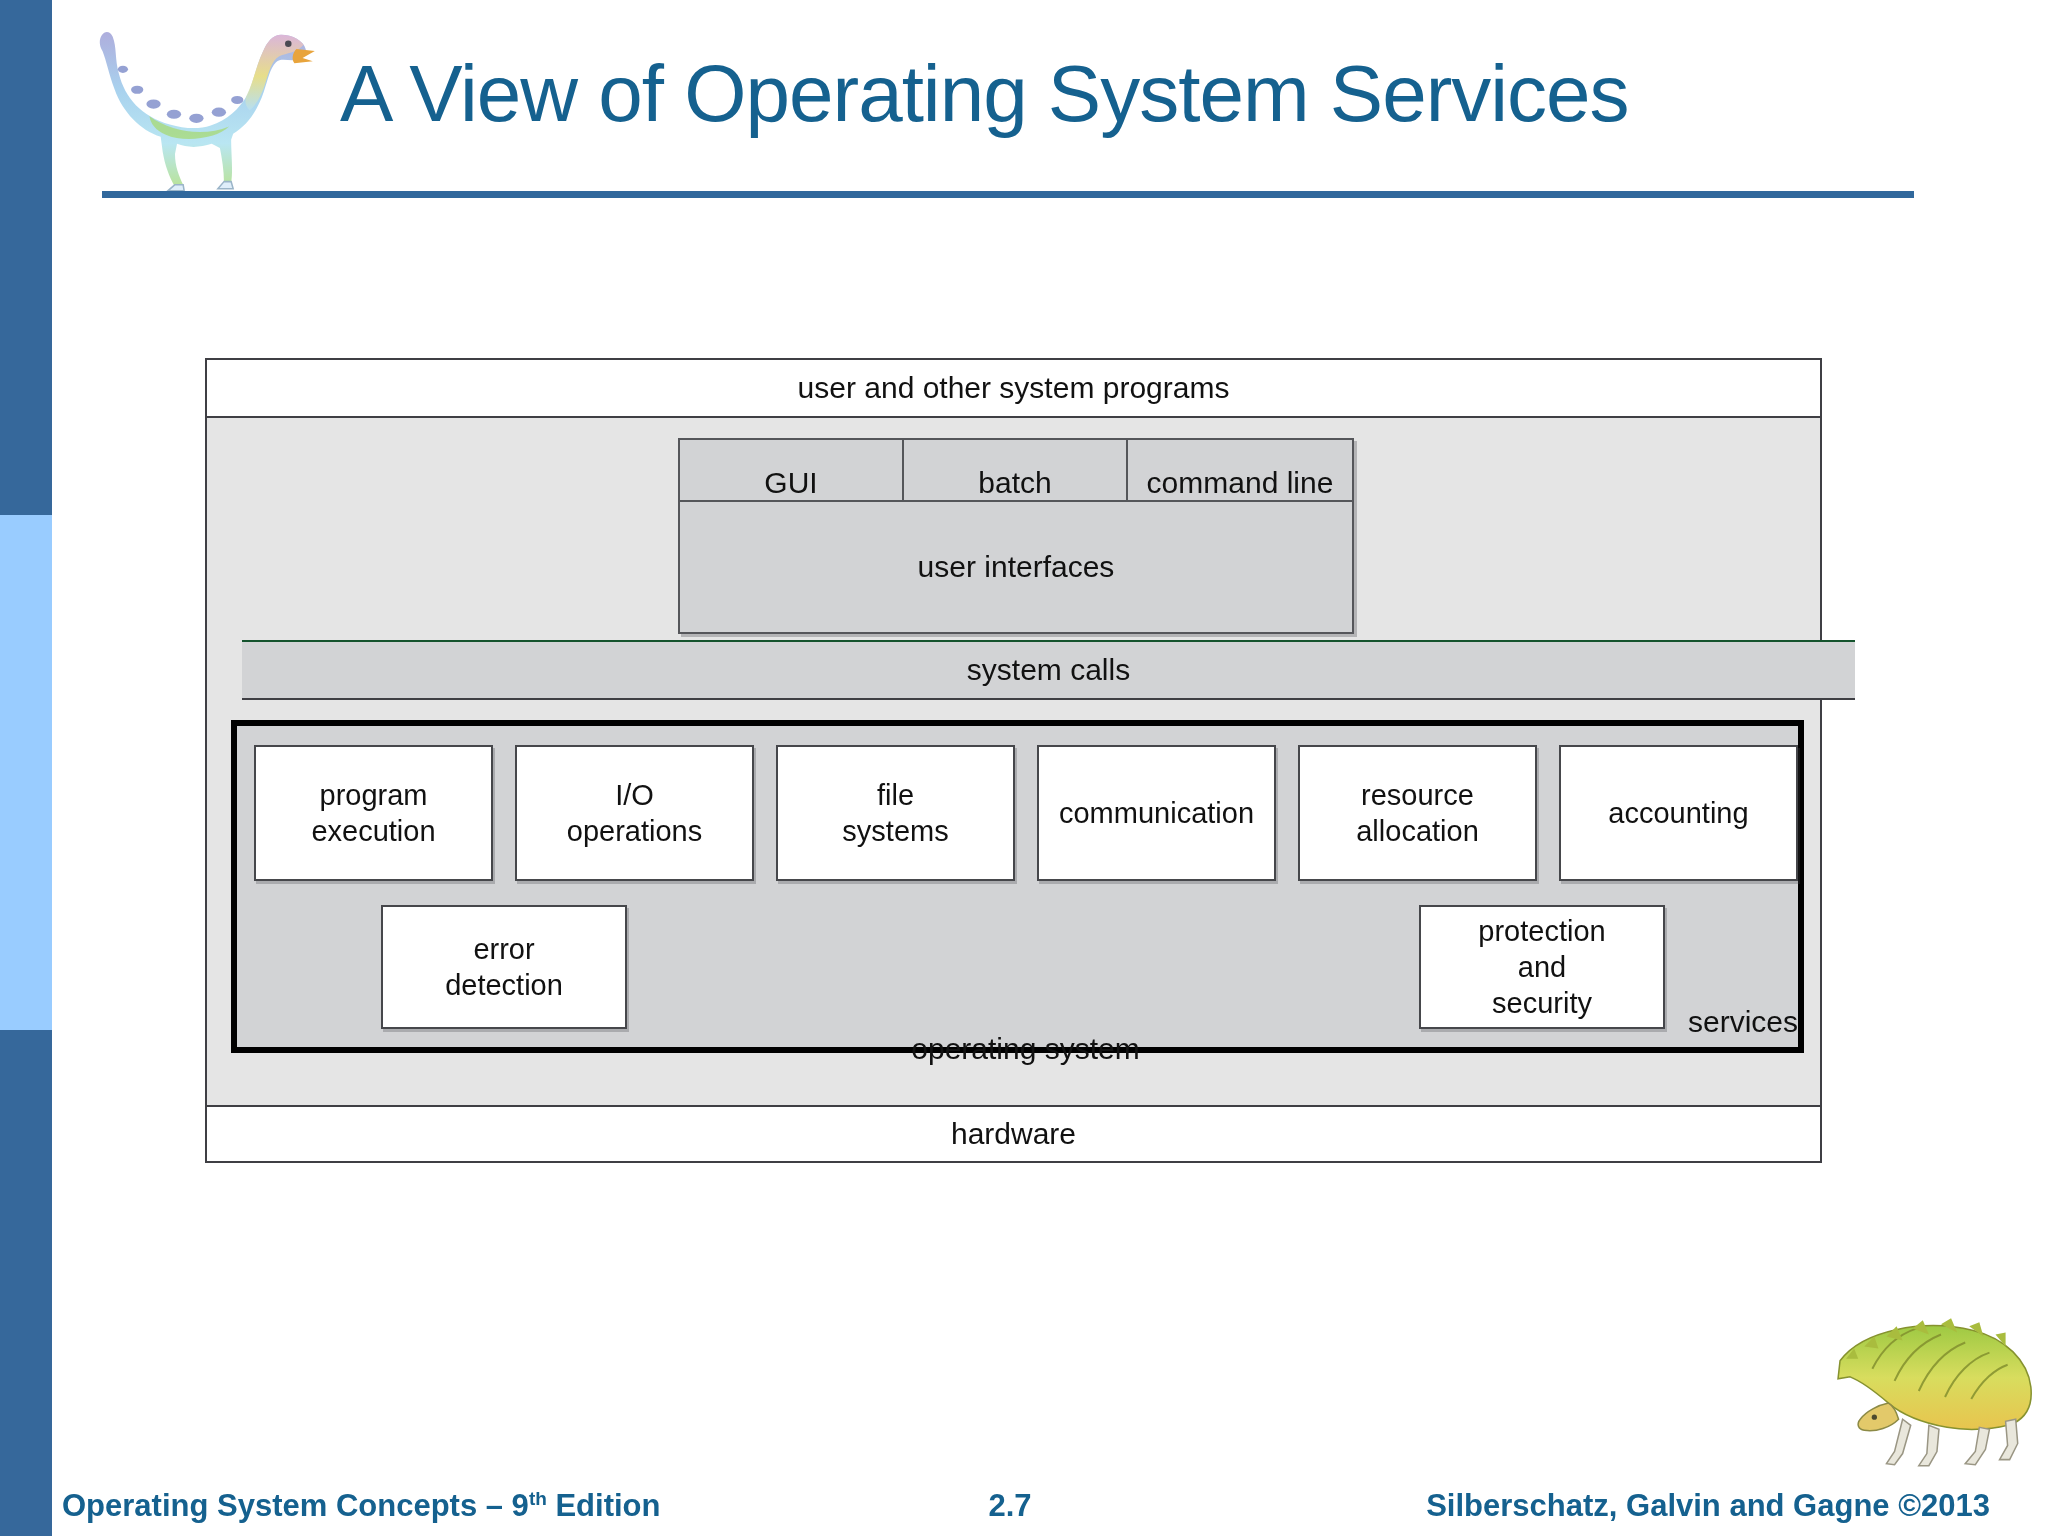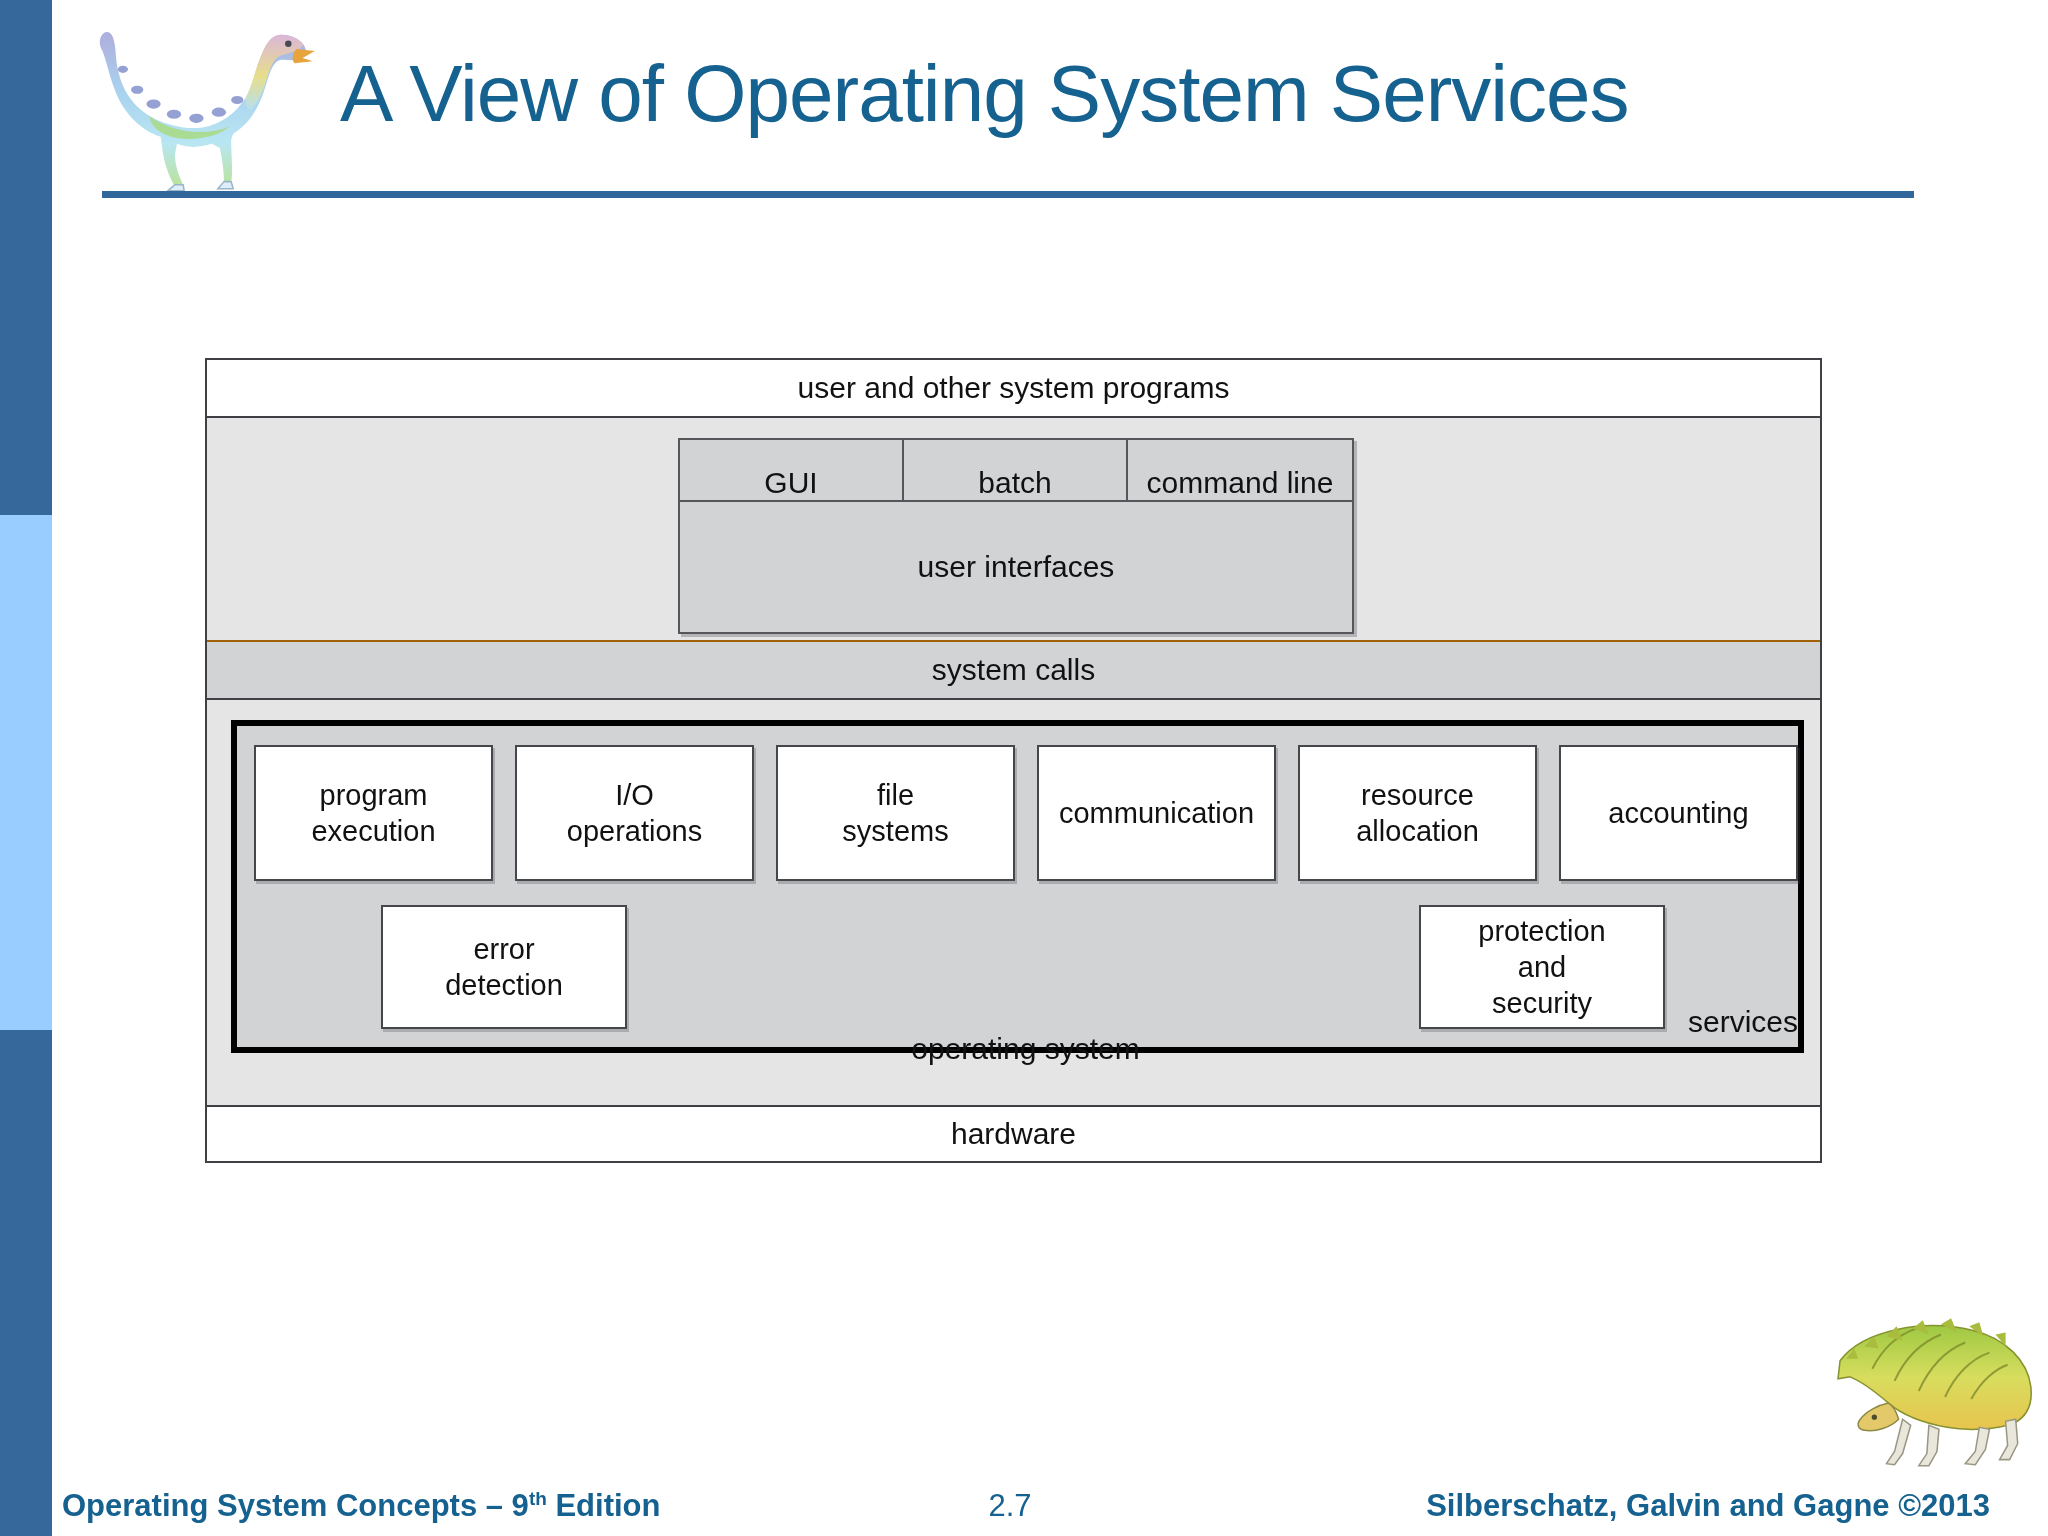--- a/index.html
+++ b/index.html
@@ -27,21 +27,21 @@
   
   .diagram{
     position:absolute;left:205px;top:358px;width:1617px;height:805px;
     background:#e5e5e5;border:2px solid #3f3f44;box-sizing:border-box;
     font-size:30px;color:#111;
   }
   .row{position:absolute;left:0;width:100%;box-sizing:border-box;
        display:flex;align-items:center;justify-content:center;}
   .row-user{top:0;height:58px;background:#ffffff;border-bottom:2px solid #3f3f44;}
   .row-syscalls{top:280px;height:60px;background:#d2d3d5;
-       border-top:2px solid #a16207;border-bottom:2px solid #3f3f44;}
+       border-top:2px solid #14532d;border-bottom:2px solid #3f3f44;margin-left:35px;}
   .row-os{top:671px;height:36px;background:transparent;padding-left:24px;}
   .row-hw{top:745px;height:56px;background:#ffffff;border-top:2px solid #3f3f44;}
 
   
   .ui-box{
     position:absolute;left:471px;top:78px;width:676px;height:196px;
     background:#d2d3d5;border:2px solid #55565a;box-sizing:border-box;
     box-shadow:3px 3px 0 rgba(90,90,95,.35);
   }
   .ui-cells{display:flex;height:62px;border-bottom:2px solid #55565a;box-sizing:border-box;}
@@ -67,21 +67,21 @@
   .e0{left:144px;} .e1{left:1182px;}
   .svc-label{position:absolute;left:0;right:0;bottom:8px;text-align:right;}
 
   
   .footer-left{
     position:absolute;left:62px;top:1488px;font-size:31px;font-weight:bold;color:#15618f;white-space:nowrap;
   }
   .footer-left sup{font-size:19px;vertical-align:super;line-height:0;}
   .footer-page{
     position:absolute;left:0;top:1488px;width:2020px;text-align:center;
-    font-size:31px;font-weight:normal;color:#15618f;
+    font-size:31px;font-weight:bold;color:#15618f;
   }
   .footer-right{
     position:absolute;right:58px;top:1488px;font-size:31px;font-weight:bold;color:#15618f;white-space:nowrap;
   }
   .dino-br{position:absolute;left:1836px;top:1318px;width:212px;height:152px;}
 </style>
 </head>
 <body>
 
 <div class="sidebar">

